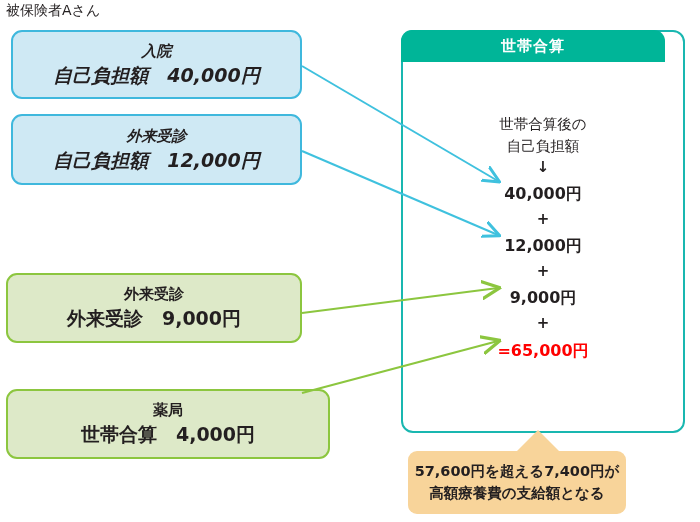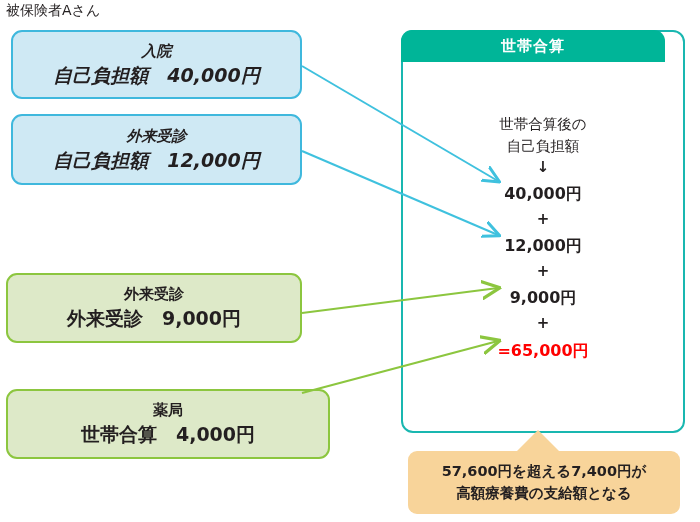--- a/index.html
+++ b/index.html
@@ -115,21 +115,21 @@
     font-weight:bold;
     color:#ff0000;
     line-height:1.0;
     margin-top:12px;
   }
 
   
   #callout{
     position:absolute;
     left:408px;top:451px;
-    width:272px;height:63px;
+    width:218px;height:63px;
     box-sizing:border-box;
     background:#f8d49a;
     border-radius:9px;
     display:flex;
     flex-direction:column;
     align-items:center;
     justify-content:center;
     text-align:center;
     color:#231f20;
     font-size:14.5px;

